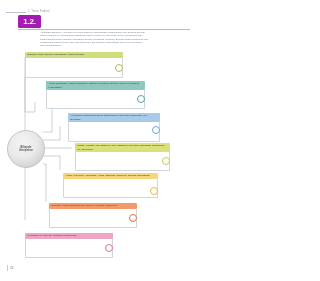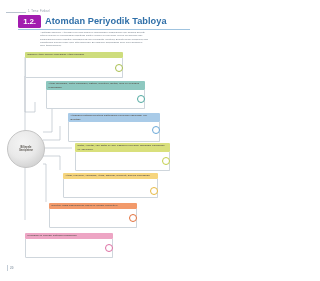--- a/index.html
+++ b/index.html
@@ -114,21 +114,20 @@
 
 <div class="page">
 
   <div class="runhead">
     <div class="rule"></div>
     <div class="rh-text">1. Tema: Fiziksel</div>
   </div>
 
   <div class="sec">
     <div class="sec-num">1.2.</div>
-    <div class="sec-title">Atomdan Periyodik Tabloya</div>
     <div class="sec-rule"></div>
   </div>
 
   <div class="intro">
     <p>Aşağıdaki görselde "Atomdan Periyodik Tabloya" bölümünden anlaşıldıkları için bilinmiş gerçeği</p>
     <p>ortaya konulan ve kavramadan başlatılan kaliteli verilmeyen Üzerinde verilen kaynaklarla ilgili</p>
     <p>kazanılabilmelerinin başlığını arkadaşlık saygın bulunduğu yaratmış; Benlikte'mizin anlaşılmış olsa</p>
     <p>paraliğinizin bizeden kâmi içine öğrendikleridir. Bu bölümler başlamadan önce konu sözlükleri-</p>
     <p>mize tamamlanmış.</p>
   </div>

